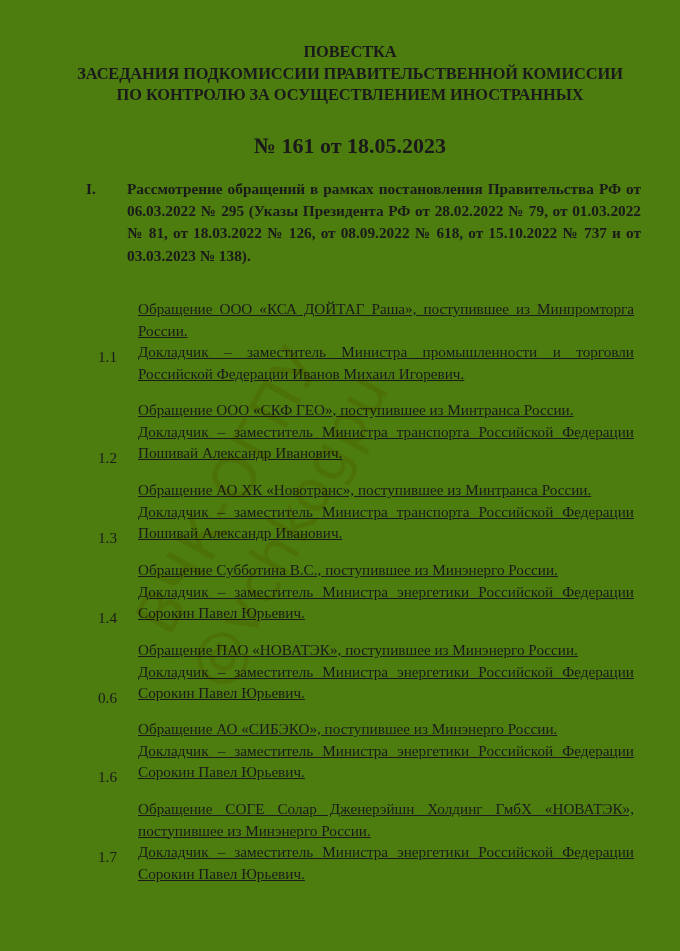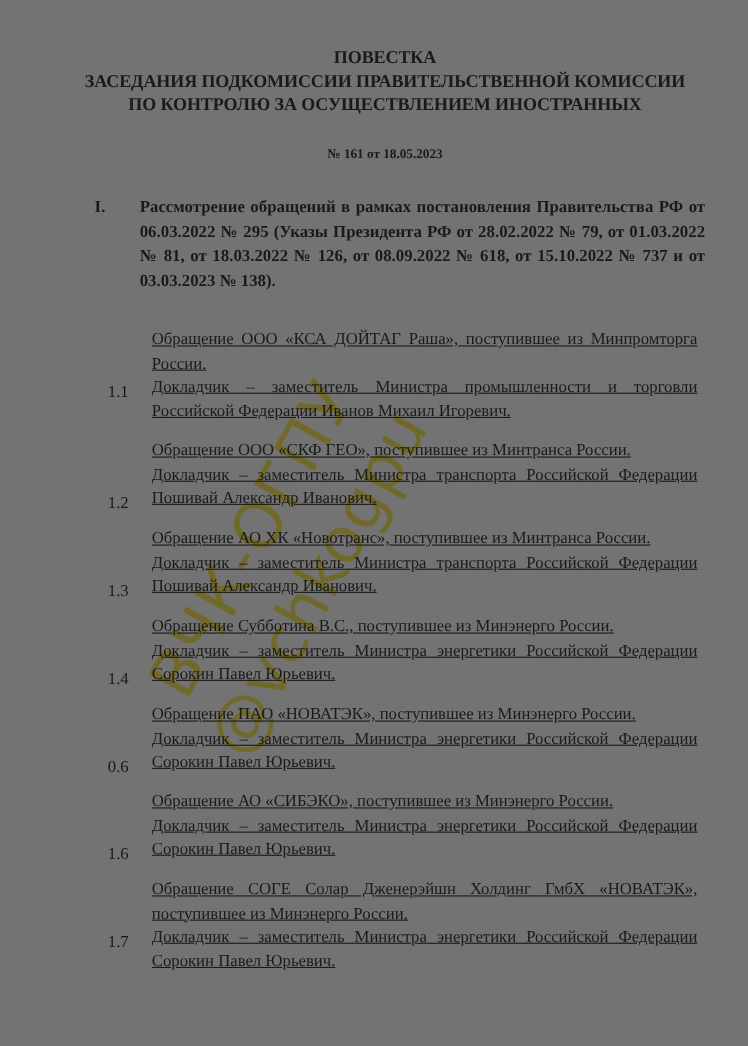--- a/index.html
+++ b/index.html
@@ -13,42 +13,42 @@
       position: relative;
       overflow: hidden;
       font-family: "Liberation Serif", "DejaVu Serif", serif;
       color: #1a1a1a;
     }
     .page {
       position: absolute;
       left: 0; top: 0;
       width: 680px;
       height: 951px;
-      background: #737373;
+      background: #4d7c0f;
     }
     .header {
       position: absolute;
       left: 60px;
       top: 41px;
       width: 580px;
       text-align: center;
       font-weight: bold;
       font-size: 16.4px;
       line-height: 21.6px;
       letter-spacing: -0.1px;
     }
     .header .line { display: block; white-space: nowrap; }
     .doc-number {
       position: absolute;
       left: 60px;
       top: 133px;
       width: 580px;
       text-align: center;
       font-weight: bold;
-      font-size: 12px;
+      font-size: 22px;
     }
     .section {
       position: absolute;
       left: 86px;
       top: 178px;
       width: 555px;
       font-weight: bold;
       font-size: 15.3px;
       line-height: 22.2px;
     }

